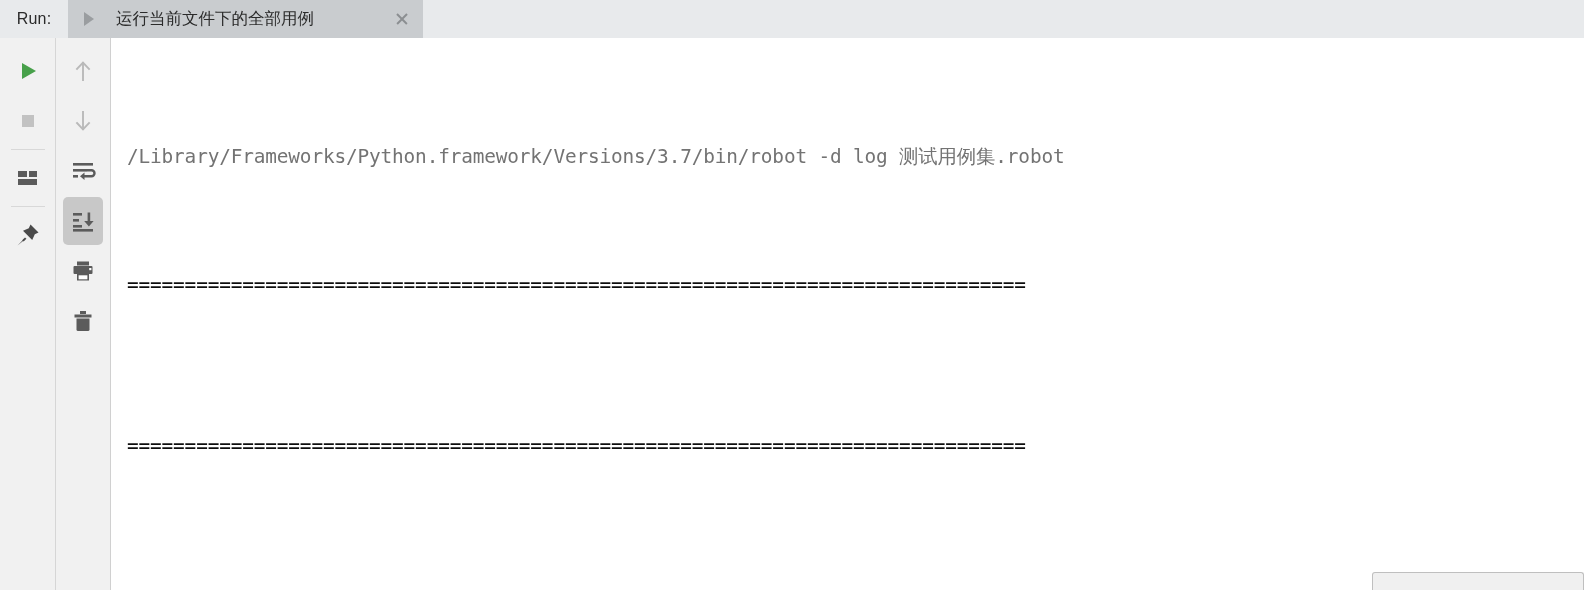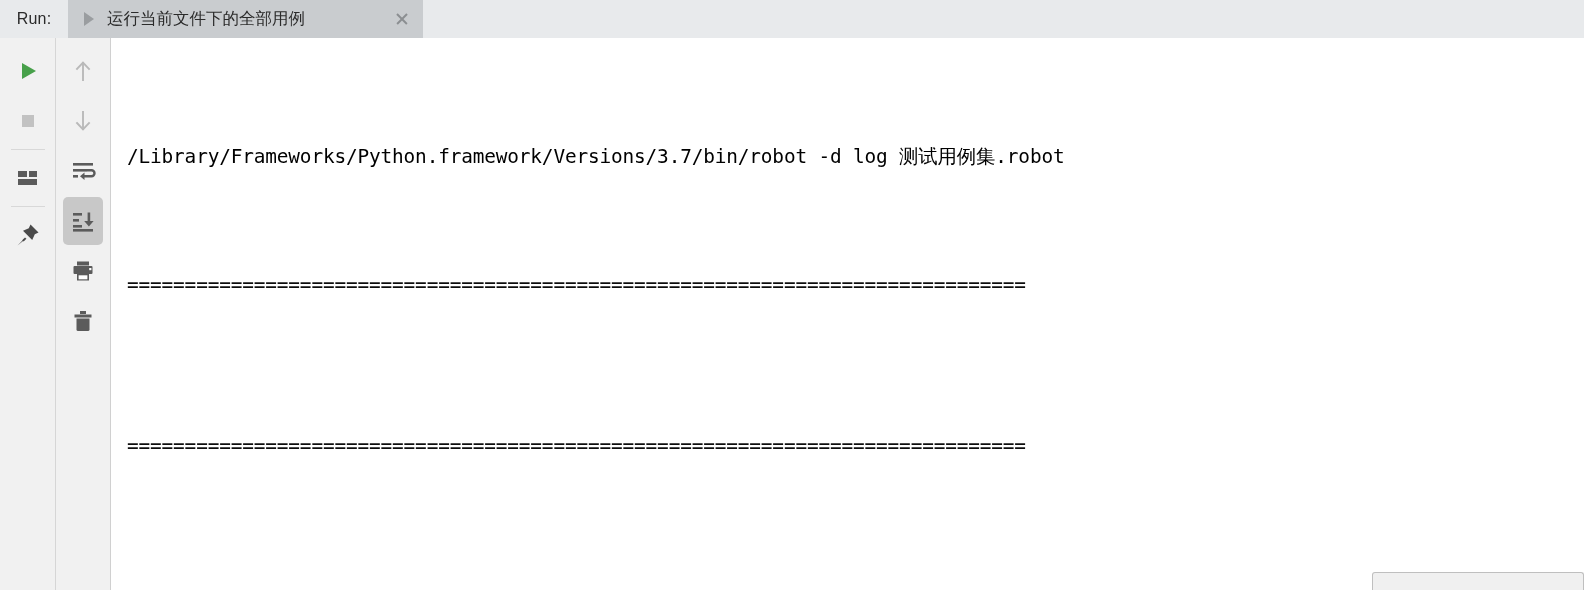--- a/index.html
+++ b/index.html
@@ -39,21 +39,21 @@
     letter-spacing: 0.2px;
   }
   .tab-strip {
     display: flex;
     align-items: stretch;
     background: #e8eaec;
   }
   .run-tab {
     display: flex;
     align-items: center;
-    gap: 13px;
+    gap: 22px;
     padding: 0 13px 0 16px;
     background: #c9cccf;
     min-width: 355px;
   }
   .tab-play {
     width: 0; height: 0;
     border-left: 10px solid #9a9da0;
     border-top: 7px solid transparent;
     border-bottom: 7px solid transparent;
     flex: none;
@@ -130,21 +130,21 @@
   .console-inner {
     padding: 6px 0 0 16px;
     font-family: "DejaVu Sans Mono", "Liberation Mono", monospace;
     font-size: 19.4px;
     line-height: 32.2px;
     color: #0d0d0d;
     white-space: pre;
     letter-spacing: -0.15px;
   }
   .line { white-space: pre; }
-  .line.cmd     { color: #000000; }
+  .line.cmd     { color: #737373; }
 
   
   .popup-fragment {
     position: absolute;
     left: 1372px;
     top: 572px;
     width: 212px;
     height: 18px;
     background: #f0f0f0;
     border: 1px solid #bfbfbf;

